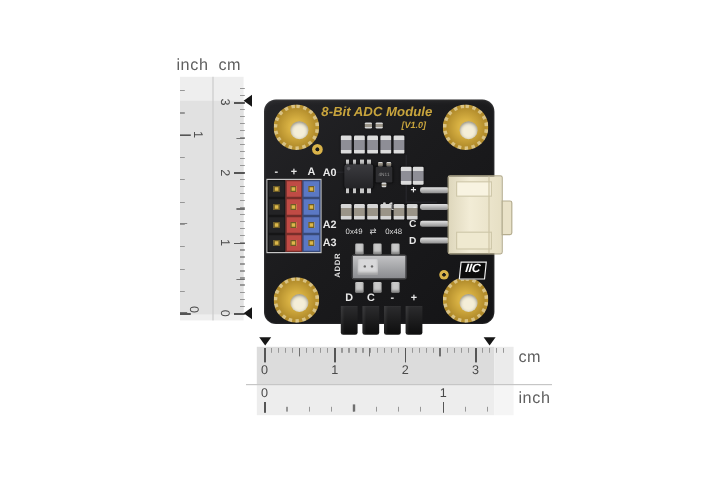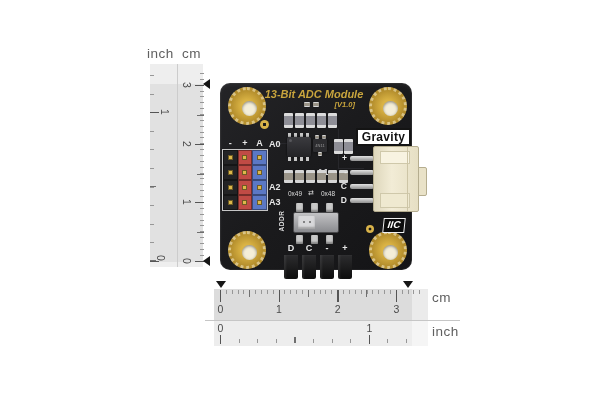--- a/index.html
+++ b/index.html
@@ -119,24 +119,23 @@
     <div class="pad" style="left:149px;top:4px;">
         <div class="pad-hole"></div>
       </div>
     <div class="pad" style="left:8px;top:148px;">
         <div class="pad-hole"></div>
       </div>
     <div class="pad" style="left:149px;top:148px;">
         <div class="pad-hole"></div>
       </div>
 
-    <span class="goldtxt" style="left:44px;top:5px;width:100px;text-align:center;font-size:11px;">13-Bit ADC Module</span>
+    <span class="goldtxt" style="left:44px;top:5px;width:100px;text-align:center;font-size:11px;">8-Bit ADC Module</span>
     <span class="goldtxt" style="left:80px;top:16.5px;width:55px;text-align:right;font-size:7.5px;">[V1.0]</span>
 
-    <div style="position:absolute;left:136px;top:45px;width:55px;height:18px;background:#ffffff;border:2px solid #141414;box-sizing:border-box;text-align:center;font-weight:bold;font-size:12px;line-height:14px;color:#111;letter-spacing:.3px;">Gravity</div>
 
     <div class="trace" style="left:50px;top:60px;width:18px;height:1px;"></div>
     <div class="trace" style="left:118px;top:46px;width:1px;height:40px;"></div>
     <div class="trace" style="left:118px;top:85px;width:26px;height:1px;"></div>
 
     <div style="position:absolute;left:2px;top:66px;width:46px;height:62px;border:1px solid rgba(255,255,255,.75);box-sizing:border-box;"></div>
     <span class="silk" style="left:5.3px;top:55px;width:10px;text-align:center;font-size:9px;">-</span>
     <span class="silk" style="left:19.9px;top:55px;width:10px;text-align:center;font-size:9px;">+</span>
     <span class="silk" style="left:34.5px;top:55px;width:10px;text-align:center;font-size:9px;">A</span>
 

